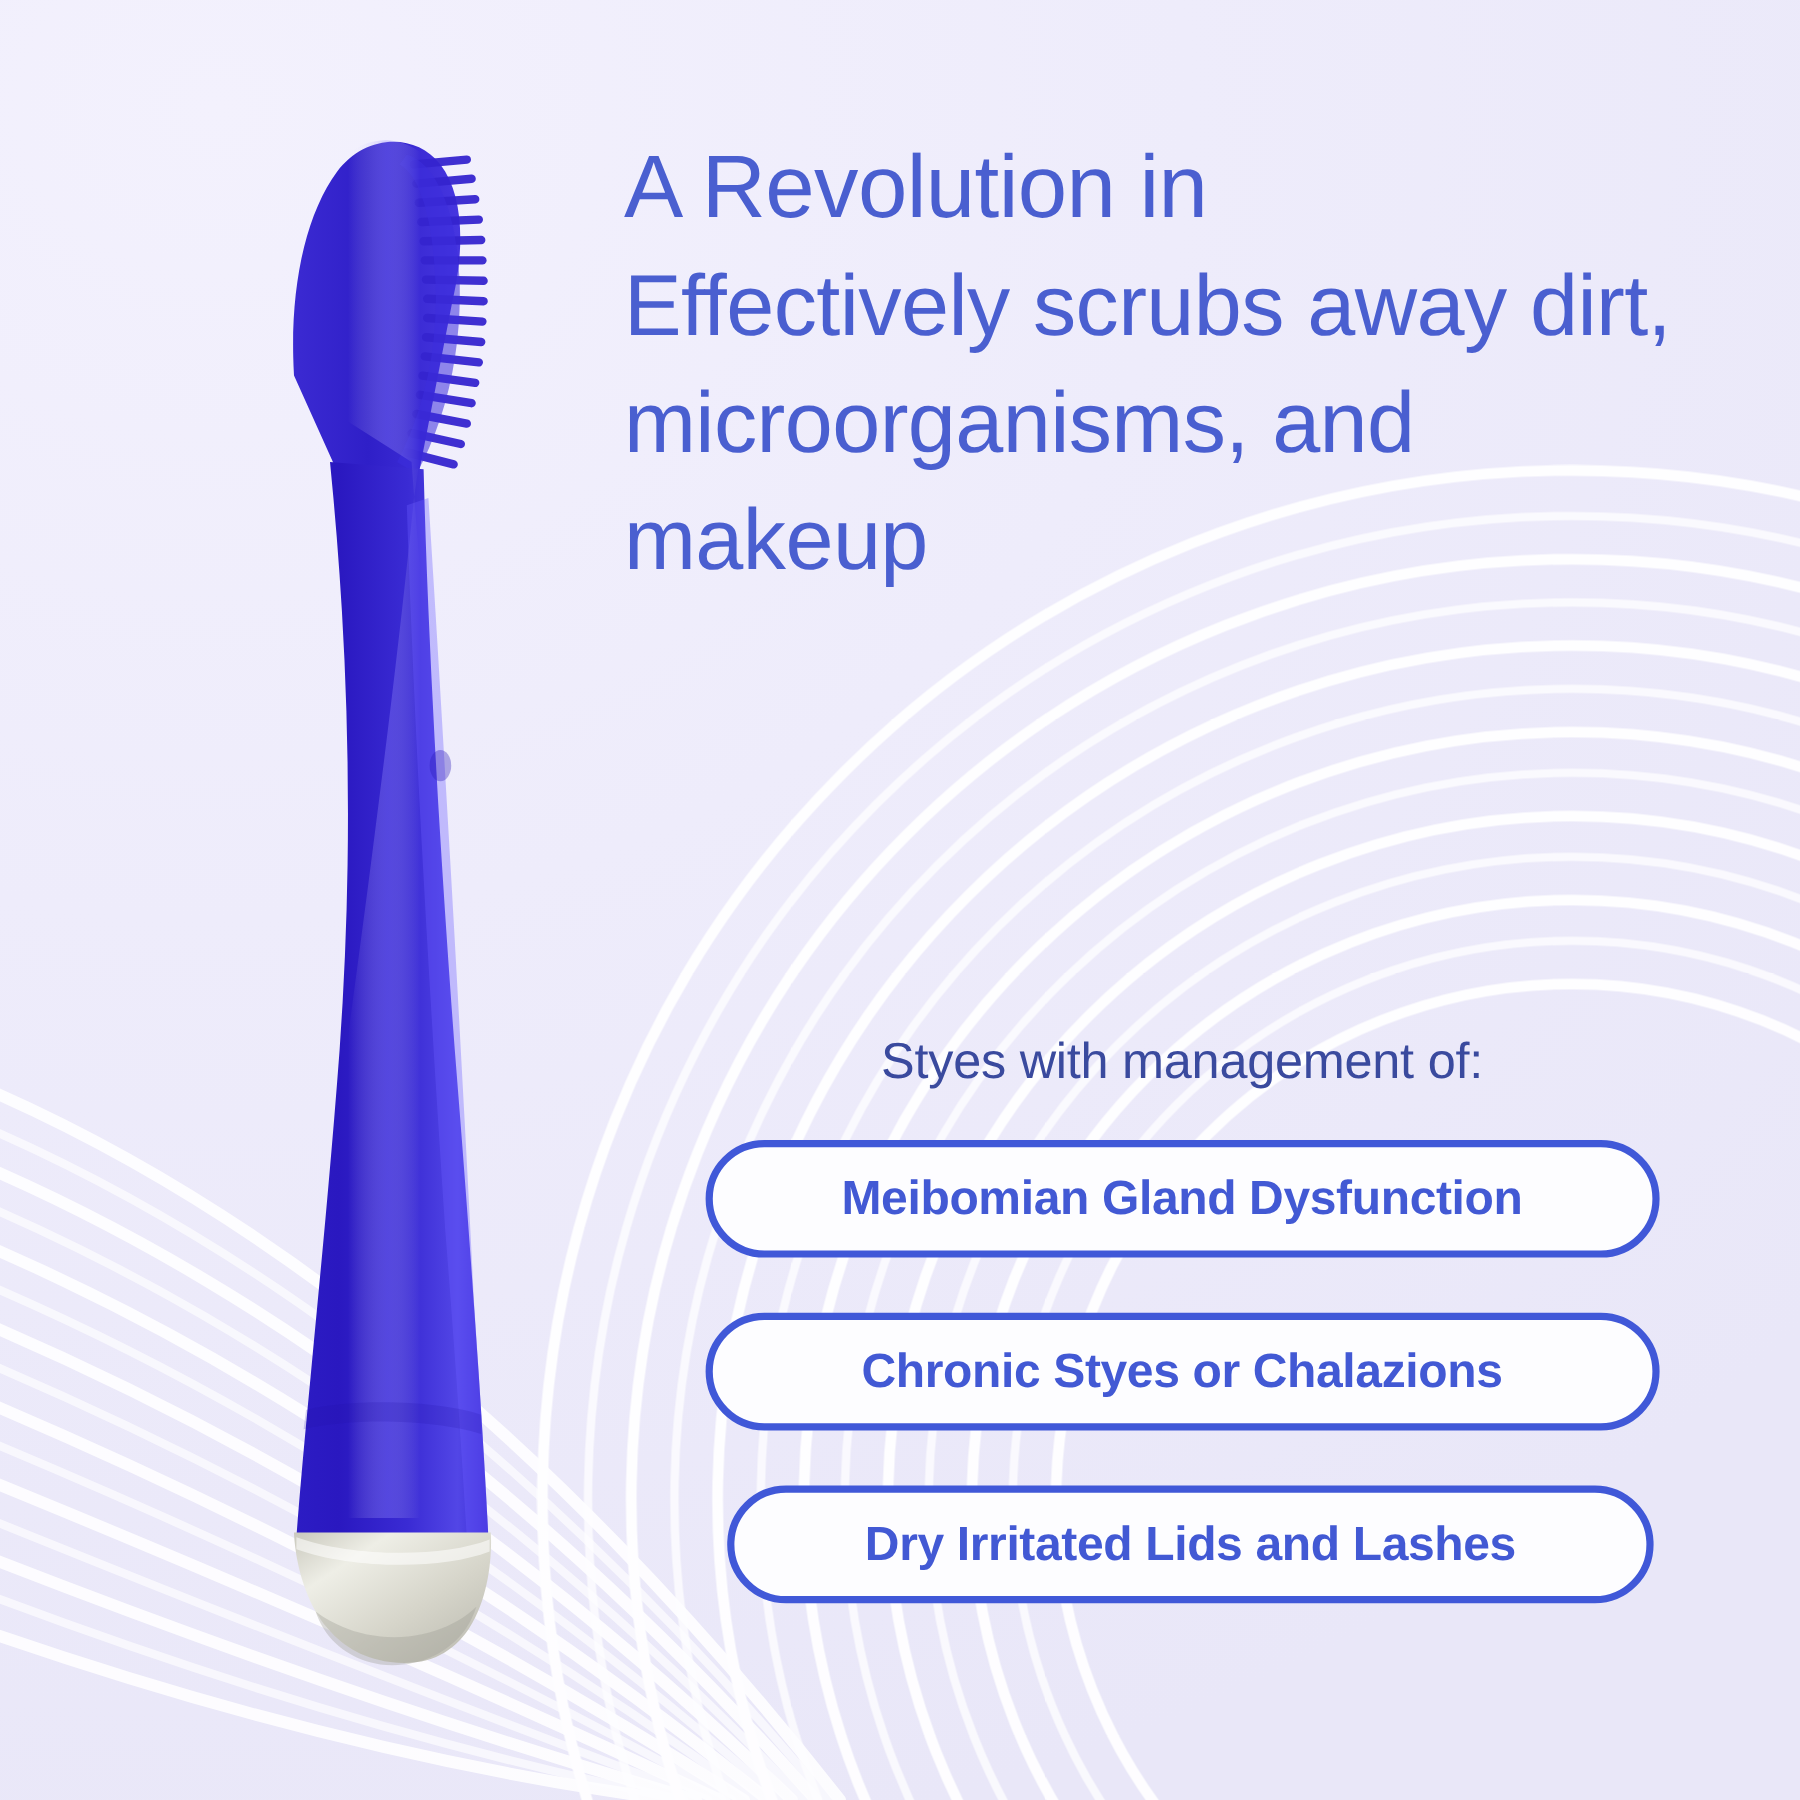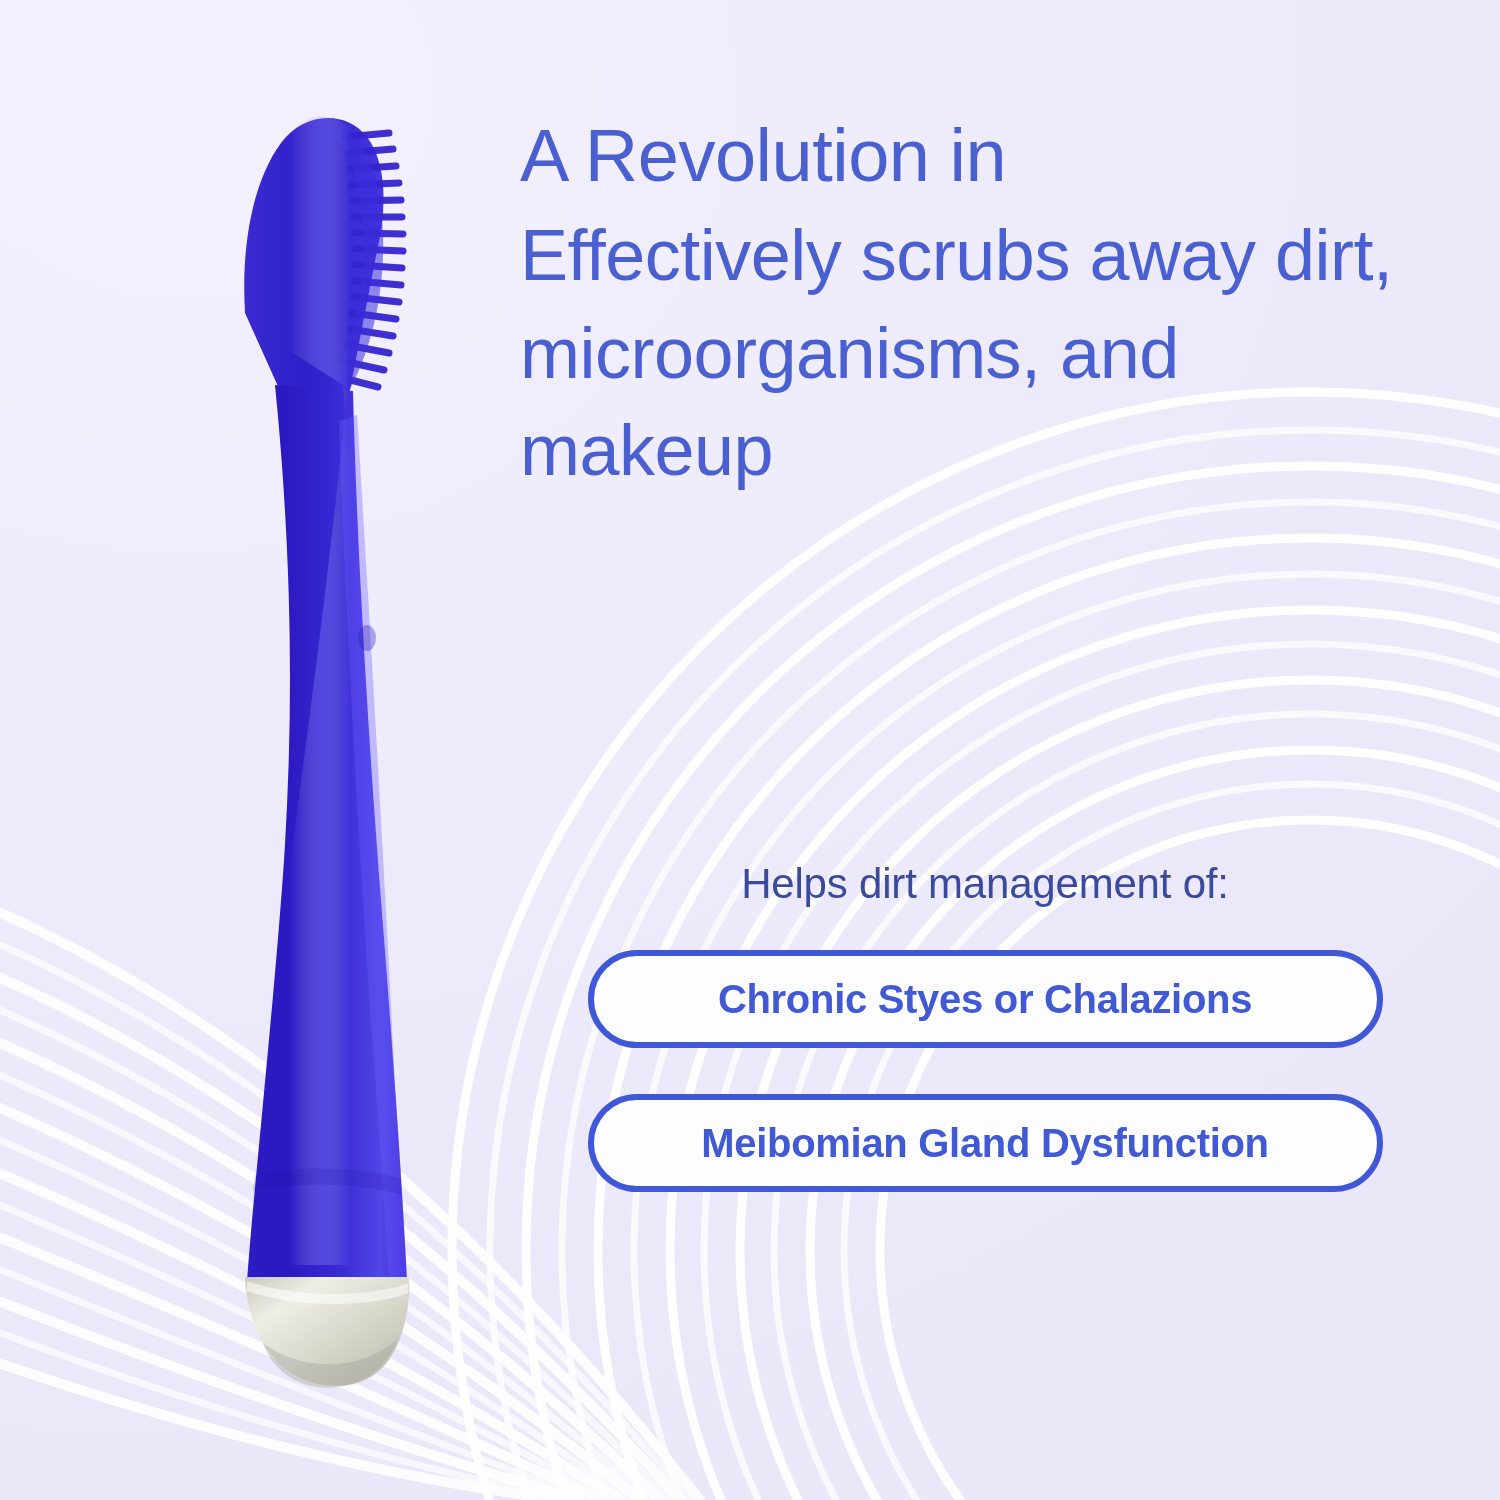--- a/index.html
+++ b/index.html
@@ -262,25 +262,28 @@
                C 196 1298, 176 1282, 168 1258 Z" fill="#9b9a91" opacity="0.35"></path>
     </g>
   </svg>
 
   <div class="copy">
     <h1 class="headline-light">A Revolution in</h1>
     <p class="subcopy">Effectively scrubs away dirt, microorganisms, and makeup</p>
   </div>
 
   <div class="helps">
-    <p class="helps-label">Helps dirt management of:</p>
+    <p class="helps-label">Styes with management of:</p>
 
     <div class="pill-list">
+      <div class="pill pill--w2">
+        <span>Meibomian Gland Dysfunction</span>
+      </div>
       <div class="pill pill--w1">
         <span>Chronic Styes or Chalazions</span>
       </div>
-      <div class="pill pill--w2">
-        <span>Meibomian Gland Dysfunction</span>
+      <div class="pill pill--w3">
+        <span>Dry Irritated Lids and Lashes</span>
       </div>
     </div>
   </div>
 
 </div>
 
 </body></html>

